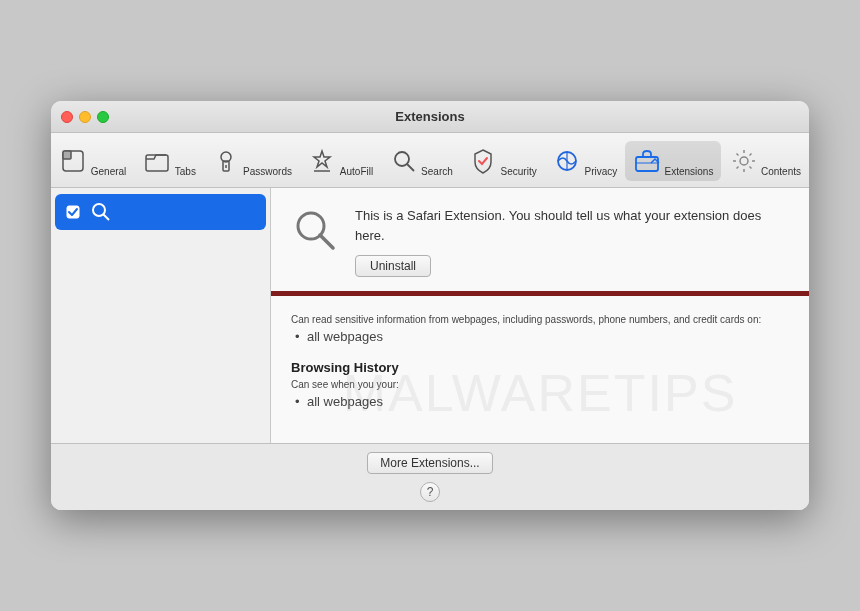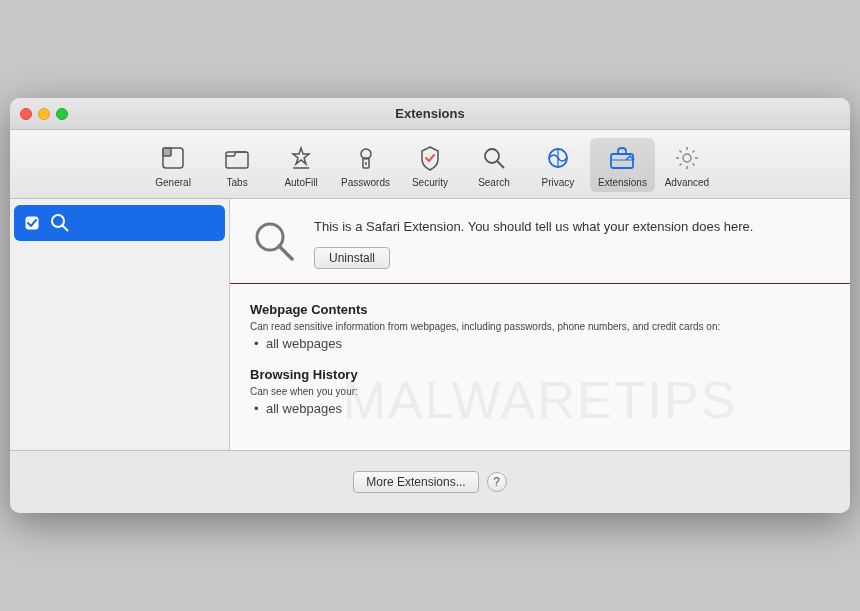--- a/index.html
+++ b/index.html
@@ -8,21 +8,21 @@
       background: #c8c8c8;
       display: flex;
       align-items: center;
       justify-content: center;
       width: 860px;
       height: 611px;
       font-family: -apple-system, BlinkMacSystemFont, "Helvetica Neue", Arial, sans-serif;
     }
 
     .window {
-      width: 840px;
+      width: 758px;
       background: #ececec;
       border-radius: 10px;
       box-shadow: 0 10px 40px rgba(0,0,0,0.4);
       overflow: hidden;
       display: flex;
       flex-direction: column;
     }
 
     
     .title-bar {
@@ -66,22 +66,22 @@
       border-bottom: 1px solid #c0c0c0;
       padding: 8px 0 6px 0;
       display: flex;
       align-items: flex-end;
       justify-content: center;
       gap: 0;
     }
 
     .toolbar-item {
       display: flex;
-      flex-direction: column;
-      align-items: center;
+      flex-direction: row;
+      align-items: flex-end;
       gap: 3px;
       padding: 4px 8px;
       border-radius: 6px;
       cursor: pointer;
       min-width: 64px;
     }
 
     .toolbar-item.active {
       background: rgba(0,0,0,0.1);
     }
@@ -157,21 +157,21 @@
       flex: 1;
       background: #f9f9f9;
       display: flex;
       flex-direction: column;
     }
 
     .ext-header {
       display: flex;
       align-items: flex-start;
       padding: 18px 20px 14px 20px;
-      border-bottom: 1px solid #7f1d1d;
+      border-bottom: 5px solid #7f1d1d;
       gap: 16px;
     }
 
     .ext-big-icon {
       width: 48px;
       height: 48px;
       display: flex;
       align-items: center;
       justify-content: center;
       font-size: 36px;
@@ -253,26 +253,27 @@
 
     .permission-list li::before {
       content: "•";
       position: absolute;
       left: 4px;
     }
 
     
     .bottom-bar {
       border-top: 1px solid #c0c0c0;
-      padding: 20px 12px;
+      padding: 8px 12px;
       display: flex;
       justify-content: center;
       align-items: center;
       gap: 8px;
       background: #e8e8e8;
+      flex-direction: column;
     }
 
     .more-extensions-btn {
       padding: 3px 12px;
       background: linear-gradient(to bottom, #f9f9f9, #e8e8e8);
       border: 1px solid #b0b0b0;
       border-radius: 4px;
       font-size: 12px;
       color: #333;
       cursor: pointer;
@@ -330,56 +331,56 @@
           <rect x="3" y="8" width="22" height="16" rx="2" fill="none" stroke="#555" stroke-width="1.5"></rect>
           <path d="M3 12h8l2-4h10" stroke="#555" stroke-width="1.5" fill="none"></path>
         </svg>
       </div>
       <span class="toolbar-label">Tabs</span>
     </div>
 
     <div class="toolbar-item">
       <div class="toolbar-icon">
         <svg class="icon-svg" viewBox="0 0 28 28" fill="none">
-          <path d="M14 4 L16 10 L22 10 L17 14 L19 20 L14 16 L9 20 L11 14 L6 10 L12 10 Z" fill="none" stroke="#555" stroke-width="1.5"></path>
-          <line x1="6" y1="24" x2="22" y2="24" stroke="#555" stroke-width="1.5"></line>
-        </svg>
-      </div>
-      <span class="toolbar-label">AutoFill</span>
-    </div>
-
-    <div class="toolbar-item">
-      <div class="toolbar-icon">
-        <svg class="icon-svg" viewBox="0 0 28 28" fill="none">
           <circle cx="14" cy="10" r="5" fill="none" stroke="#555" stroke-width="1.5"></circle>
           <rect x="11" y="14" width="6" height="10" rx="1" fill="none" stroke="#555" stroke-width="1.5"></rect>
           <line x1="14" y1="18" x2="14" y2="21" stroke="#555" stroke-width="1.5"></line>
         </svg>
       </div>
       <span class="toolbar-label">Passwords</span>
     </div>
 
     <div class="toolbar-item">
       <div class="toolbar-icon">
         <svg class="icon-svg" viewBox="0 0 28 28" fill="none">
+          <path d="M14 4 L16 10 L22 10 L17 14 L19 20 L14 16 L9 20 L11 14 L6 10 L12 10 Z" fill="none" stroke="#555" stroke-width="1.5"></path>
+          <line x1="6" y1="24" x2="22" y2="24" stroke="#555" stroke-width="1.5"></line>
+        </svg>
+      </div>
+      <span class="toolbar-label">AutoFill</span>
+    </div>
+
+    <div class="toolbar-item">
+      <div class="toolbar-icon">
+        <svg class="icon-svg" viewBox="0 0 28 28" fill="none">
+          <circle cx="12" cy="12" r="7" fill="none" stroke="#555" stroke-width="1.8"></circle>
+          <line x1="17" y1="17" x2="24" y2="24" stroke="#555" stroke-width="1.8"></line>
+        </svg>
+      </div>
+      <span class="toolbar-label">Search</span>
+    </div>
+
+    <div class="toolbar-item">
+      <div class="toolbar-icon">
+        <svg class="icon-svg" viewBox="0 0 28 28" fill="none">
           <path d="M14 3 L22 7 L22 15 C22 20 18 24 14 26 C10 24 6 20 6 15 L6 7 Z" fill="none" stroke="#555" stroke-width="1.5"></path>
           <path d="M10 14 L13 17 L18 11" stroke="#e55" stroke-width="2" stroke-linecap="round"></path>
         </svg>
       </div>
       <span class="toolbar-label">Security</span>
-    </div>
-
-    <div class="toolbar-item">
-      <div class="toolbar-icon">
-        <svg class="icon-svg" viewBox="0 0 28 28" fill="none">
-          <circle cx="12" cy="12" r="7" fill="none" stroke="#555" stroke-width="1.8"></circle>
-          <line x1="17" y1="17" x2="24" y2="24" stroke="#555" stroke-width="1.8"></line>
-        </svg>
-      </div>
-      <span class="toolbar-label">Search</span>
     </div>
 
     <div class="toolbar-item">
       <div class="toolbar-icon">
         <svg class="icon-svg" viewBox="0 0 28 28" fill="none">
           <circle cx="14" cy="14" r="9" fill="none" stroke="#2266dd" stroke-width="1.8"></circle>
           <path d="M5 14 Q10 8 14 14 Q18 20 23 14" fill="none" stroke="#2266dd" stroke-width="1.5"></path>
           <line x1="14" y1="5" x2="14" y2="23" stroke="#2266dd" stroke-width="1.2"></line>
         </svg>
       </div>
@@ -408,21 +409,21 @@
             <line x1="14" y1="22" x2="14" y2="25"></line>
             <line x1="3" y1="14" x2="6" y2="14"></line>
             <line x1="22" y1="14" x2="25" y2="14"></line>
             <line x1="6.5" y1="6.5" x2="8.5" y2="8.5"></line>
             <line x1="19.5" y1="19.5" x2="21.5" y2="21.5"></line>
             <line x1="21.5" y1="6.5" x2="19.5" y2="8.5"></line>
             <line x1="8.5" y1="19.5" x2="6.5" y2="21.5"></line>
           </g>
         </svg>
       </div>
-      <span class="toolbar-label">Advanced</span>
+      <span class="toolbar-label">Contents</span>
     </div>
 
   </div>
 
   <div class="main-content">
 
     <div class="sidebar">
       <div class="sidebar-item selected">
         <div class="check-icon">
           <svg width="14" height="14" viewBox="0 0 14 14" fill="none">
@@ -452,21 +453,20 @@
           <p class="ext-description">This is a Safari Extension. You should tell us what your extension does here.</p>
           <button class="uninstall-btn">Uninstall</button>
         </div>
       </div>
 
       <div class="permissions-area">
 
         <div class="watermark">MALWARETIPS</div>
 
         <div class="permission-section">
-          <p class="permission-title">Webpage Contents</p>
           <p class="permission-desc">Can read sensitive information from webpages, including passwords, phone numbers, and credit cards on:</p>
           <ul class="permission-list">
             <li>all webpages</li>
           </ul>
         </div>
 
         <div class="permission-section">
           <p class="permission-title">Browsing History</p>
           <p class="permission-desc">Can see when you your:</p>
           <ul class="permission-list">

